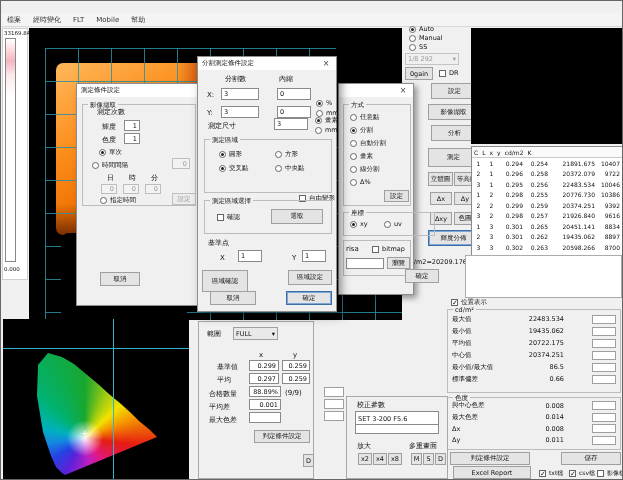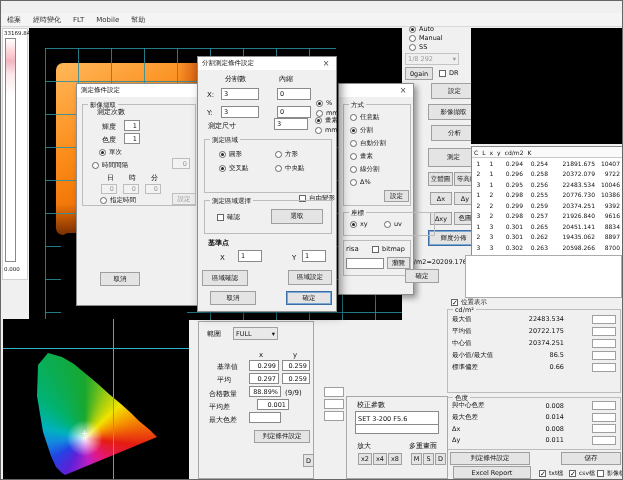--- a/index.html
+++ b/index.html
@@ -245,20 +245,25 @@
   <div class="grp" style="left:446px;top:308px;width:174px;height:84px;">
     <span class="grp-label">cd/m²</span>
     <div style="padding-top:3px;">
 
         <div class="srow">
           <span class="sl">最大值</span>
           <span class="sv">22483.534</span>
           <span class="sbox"></span>
         </div>
 
+        <div class="srow">
+          <span class="sl">最小值</span>
+          <span class="sv">19435.062</span>
+          <span class="sbox"></span>
+        </div>
 
         <div class="srow">
           <span class="sl">平均值</span>
           <span class="sv">20722.175</span>
           <span class="sbox"></span>
         </div>
 
         <div class="srow">
           <span class="sl">中心值</span>
           <span class="sv">20374.251</span>
@@ -336,21 +341,21 @@
     <span class="lbl" style="left:18px;top:41px;">基準值</span>
     <div class="field num" style="left:50px;top:38px;width:30px;height:11px;">0.299</div>
     <div class="field num" style="left:83px;top:38px;width:28px;height:11px;">0.259</div>
     <span class="lbl" style="left:18px;top:54px;">平均</span>
     <div class="field num" style="left:50px;top:51px;width:30px;height:11px;">0.297</div>
     <div class="field num" style="left:83px;top:51px;width:28px;height:11px;">0.259</div>
     <span class="lbl" style="left:10px;top:68px;">合格數量</span>
     <div class="field num" style="left:50px;top:64px;width:32px;height:11px;">88.89%</div>
     <span class="lbl" style="left:86px;top:67px;">(9/9)</span>
     <span class="lbl" style="left:10px;top:81px;">平均差</span>
-    <div class="field num" style="left:50px;top:77px;width:32px;height:11px;margin-left:8px;">0.001</div>
+    <div class="field num" style="left:50px;top:77px;width:32px;height:11px;">0.001</div>
     <span class="lbl" style="left:10px;top:94px;">最大色差</span>
     <div class="field num" style="left:50px;top:90px;width:32px;height:11px;"></div>
     <div class="btn" style="left:55px;top:108px;width:56px;height:13px;">判定條件設定</div>
     <div class="btn" style="left:104px;top:132px;width:11px;height:13px;">D</div>
   </div>
 
   <div class="ind" style="left:323px;top:386px;"></div>
   <div class="ind" style="left:323px;top:398px;"></div>
   <div class="ind" style="left:323px;top:410px;"></div>
 
@@ -519,24 +524,24 @@
         </div>
     </div>
     <div class="grp" style="left:6px;top:143px;width:128px;height:34px;">
       <span class="grp-label">測定區域選擇</span>
       <div class="ctl" style="left:12px;top:12px;">
           <span class="chk"></span>
           <span>確認</span>
         </div>
       <div class="btn" style="left:66px;top:8px;width:52px;height:15px;">選取</div>
     </div>
-    <span class="lbl" style="left:10px;top:182px;font-weight:bold;">基準点</span>
+    <span class="lbl" style="left:10px;top:182px;">基準点</span>
     <span class="lbl" style="left:22px;top:197px;">X</span>
     <div class="field" style="left:40px;top:193px;width:24px;height:12px;">1</div>
     <span class="lbl" style="left:94px;top:197px;">Y</span>
     <div class="field" style="left:104px;top:193px;width:24px;height:12px;">1</div>
-    <div class="btn" style="left:4px;top:213px;width:46px;height:16px;">區域確認</div>
+    <div class="btn" style="left:4px;top:213px;width:46px;height:22px;">區域確認</div>
     <div class="btn" style="left:90px;top:213px;width:44px;height:15px;">區域設定</div>
     <div class="btn" style="left:12px;top:234px;width:46px;height:14px;">取消</div>
     <div class="btn focused" style="left:88px;top:234px;width:46px;height:14px;">確定</div>
   </div>
 
 </div>
 
 </body></html>

